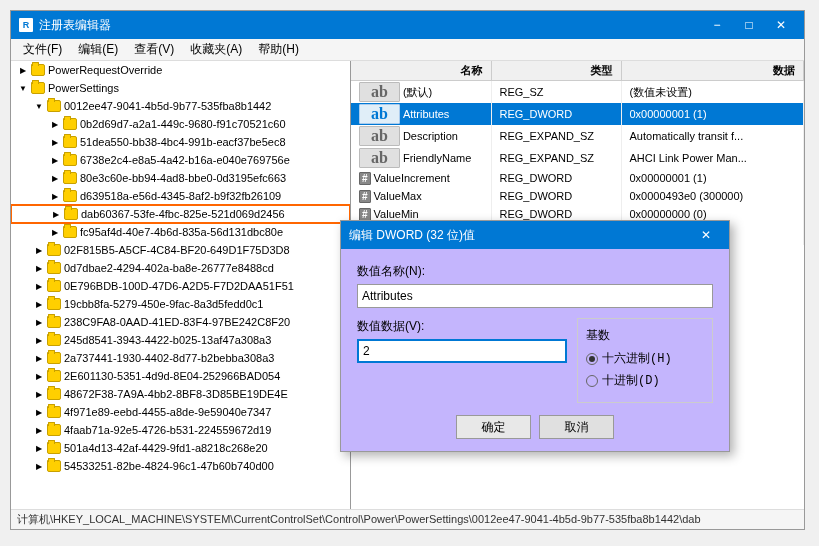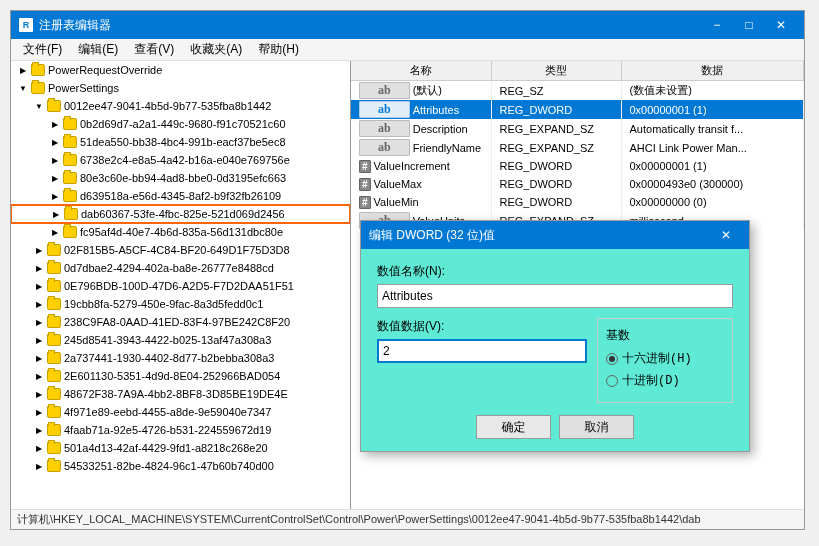--- a/index.html
+++ b/index.html
@@ -172,47 +172,47 @@
     table {
       width: 100%;
       border-collapse: collapse;
       font-size: 11px;
     }
     thead tr {
       background: #f0f0f0;
       border-bottom: 1px solid #ccc;
     }
     th {
-      text-align: center;
+      text-align: right;
       padding: 2px 8px;
       border-right: 1px solid #ccc;
-      font-weight: normal;
+      font-weight: bold;
       position: sticky;
       top: 0;
       background: #f0f0f0;
     }
     td {
       padding: 1px 8px;
       border-right: 1px solid #eee;
       height: 18px;
       white-space: nowrap;
     }
     tr.selected-row { background: #0078d4; color: #fff; }
 
     .reg-name-icon {
       display: inline-flex;
       align-items: center;
       gap: 3px;
     }
     .ab-icon {
-      font-size: 12px;
+      font-size: 16px;
       font-weight: bold;
       color: #666;
       background: #e0e0e0;
-      padding: 0 18px;
+      padding: 0 11px;
       border: 1px solid #bbb;
       border-radius: 1px;
       font-family: serif;
     }
     .val-icon {
       font-size: 10px;
       font-weight: bold;
       color: #fff;
       background: #888;
       padding: 0 2px;
@@ -235,23 +235,23 @@
       padding: 0 6px;
       font-size: 11px;
       color: #333;
       flex-shrink: 0;
     }
 
     
     .dialog {
       position: absolute;
       top: 220px;
-      left: 360px;
+      left: 340px;
       width: 390px;
-      background: #5eead4;
+      background: #c4b5fd;
       border: 1px solid #999;
       box-shadow: 4px 4px 10px rgba(0,0,0,0.3);
       pointer-events: all;
     }
     .dialog-title {
       background: #0078d4;
       color: #fff;
       height: 28px;
       display: flex;
       align-items: center;

